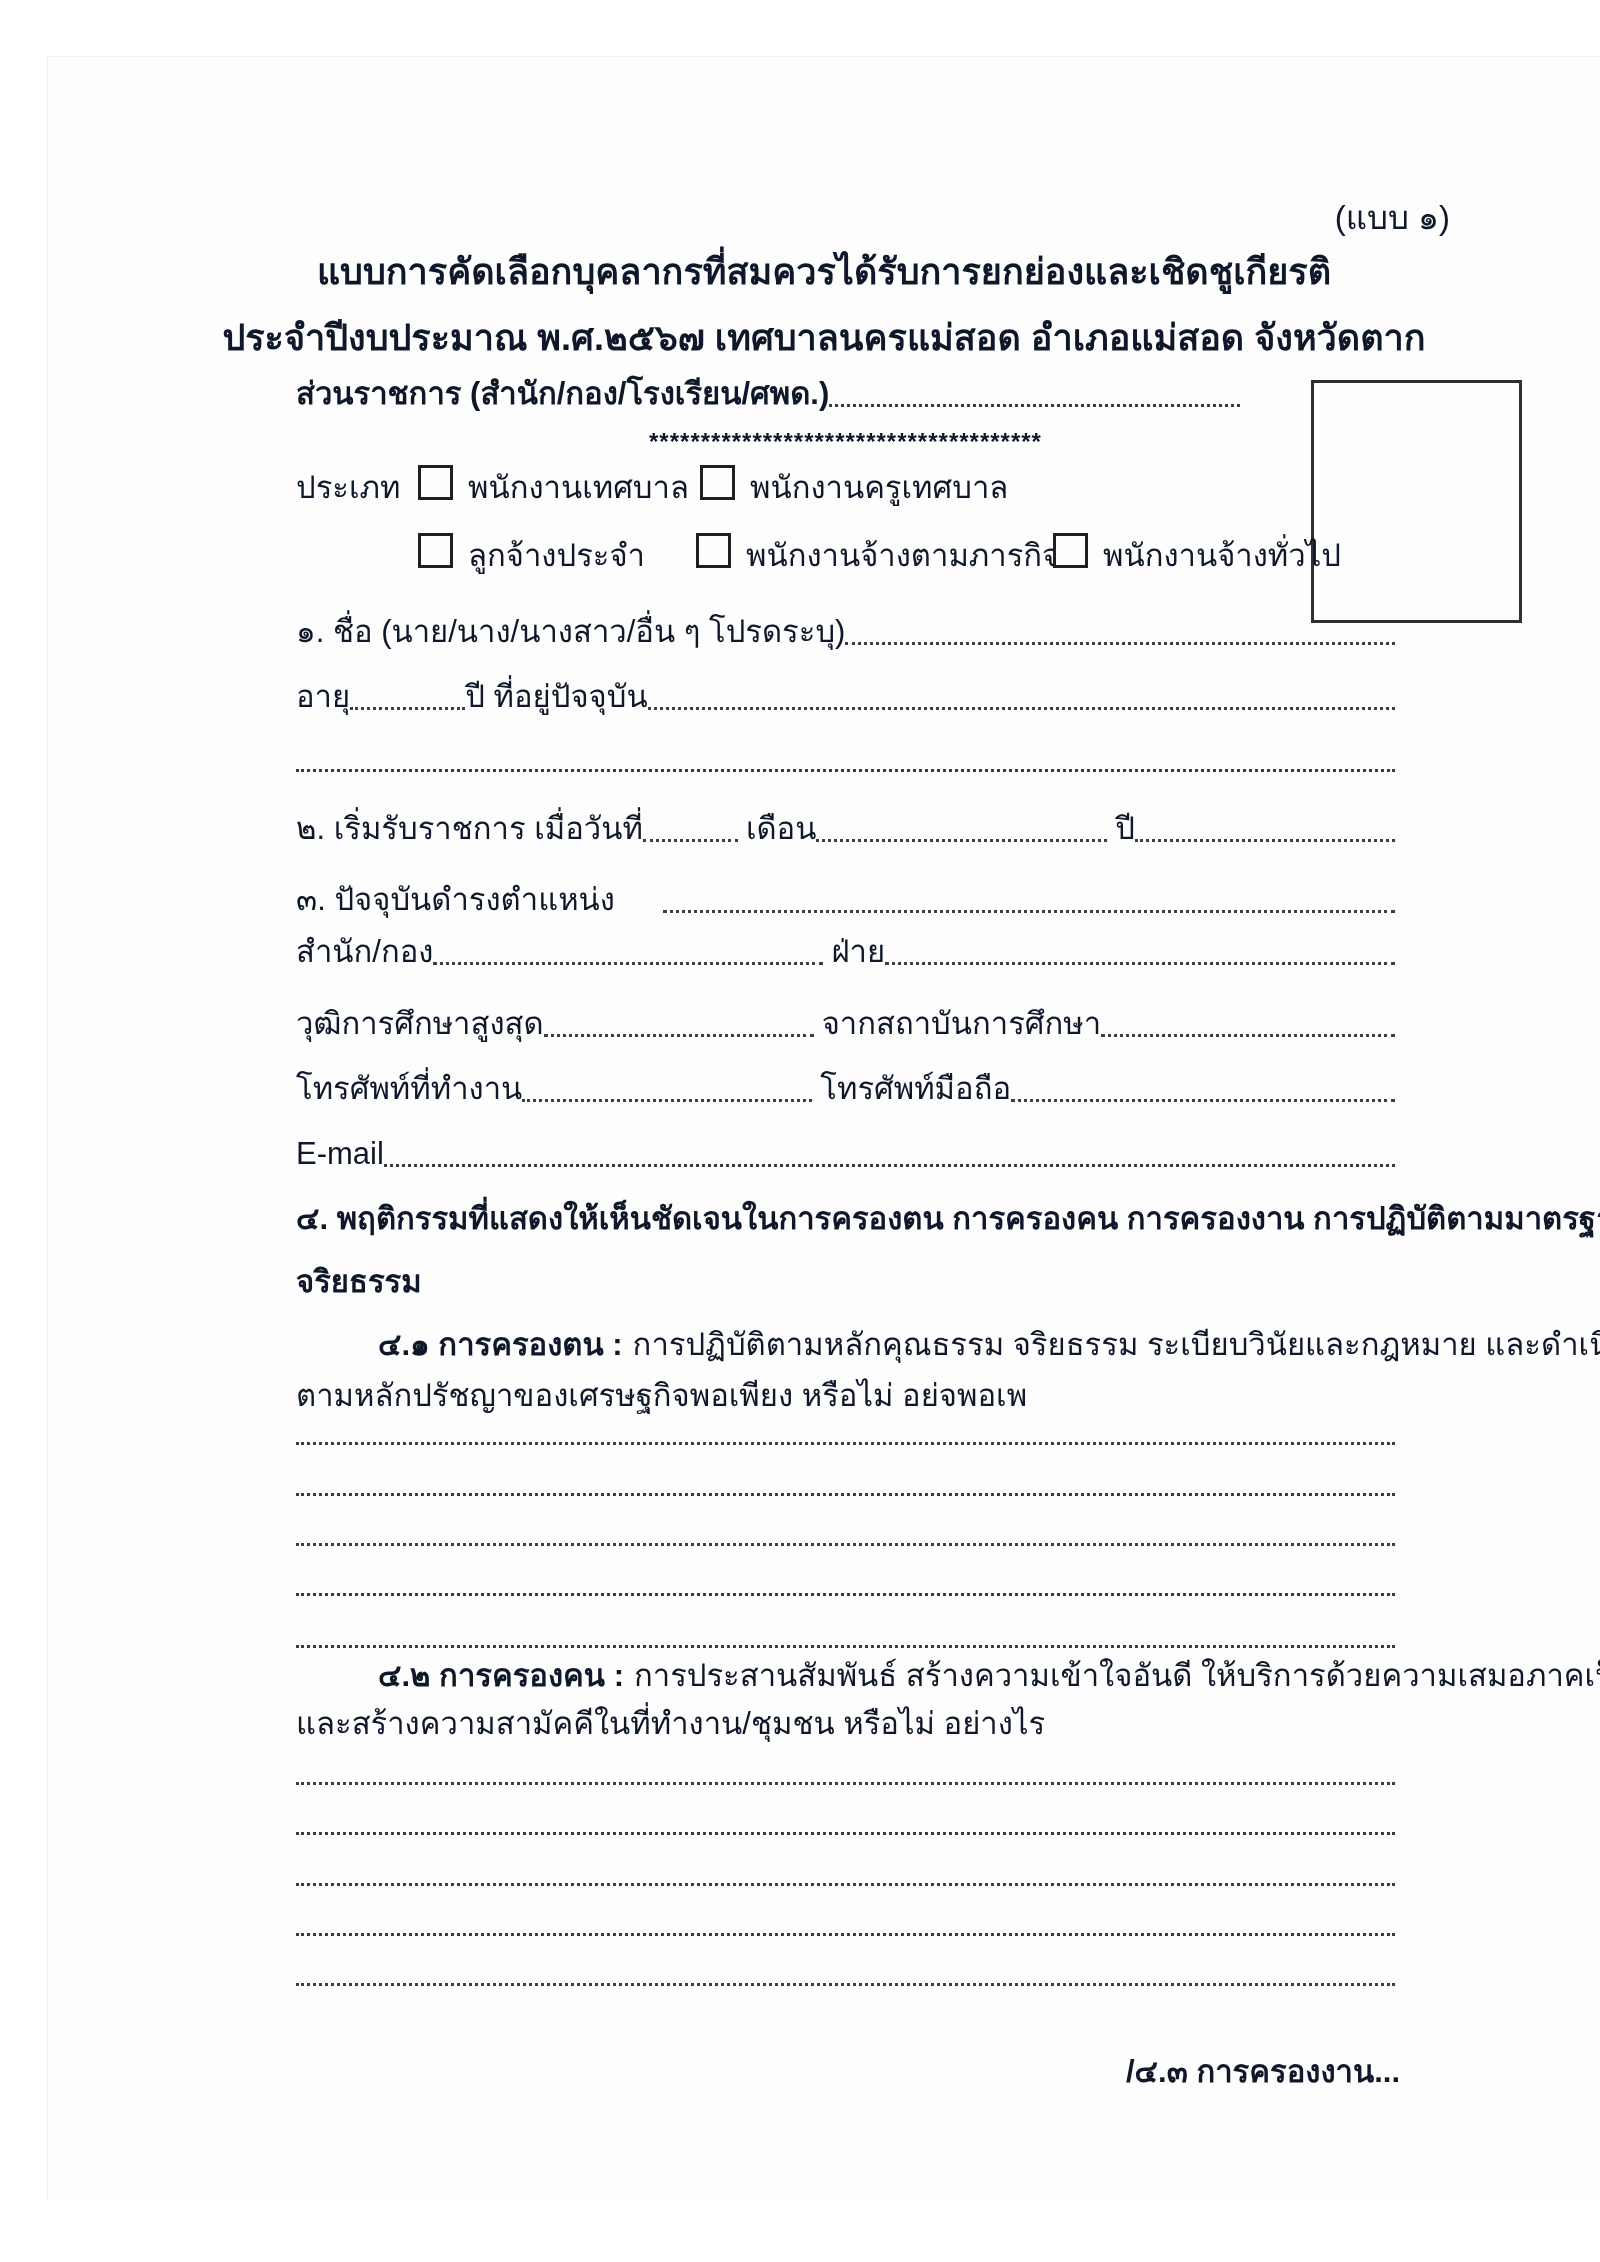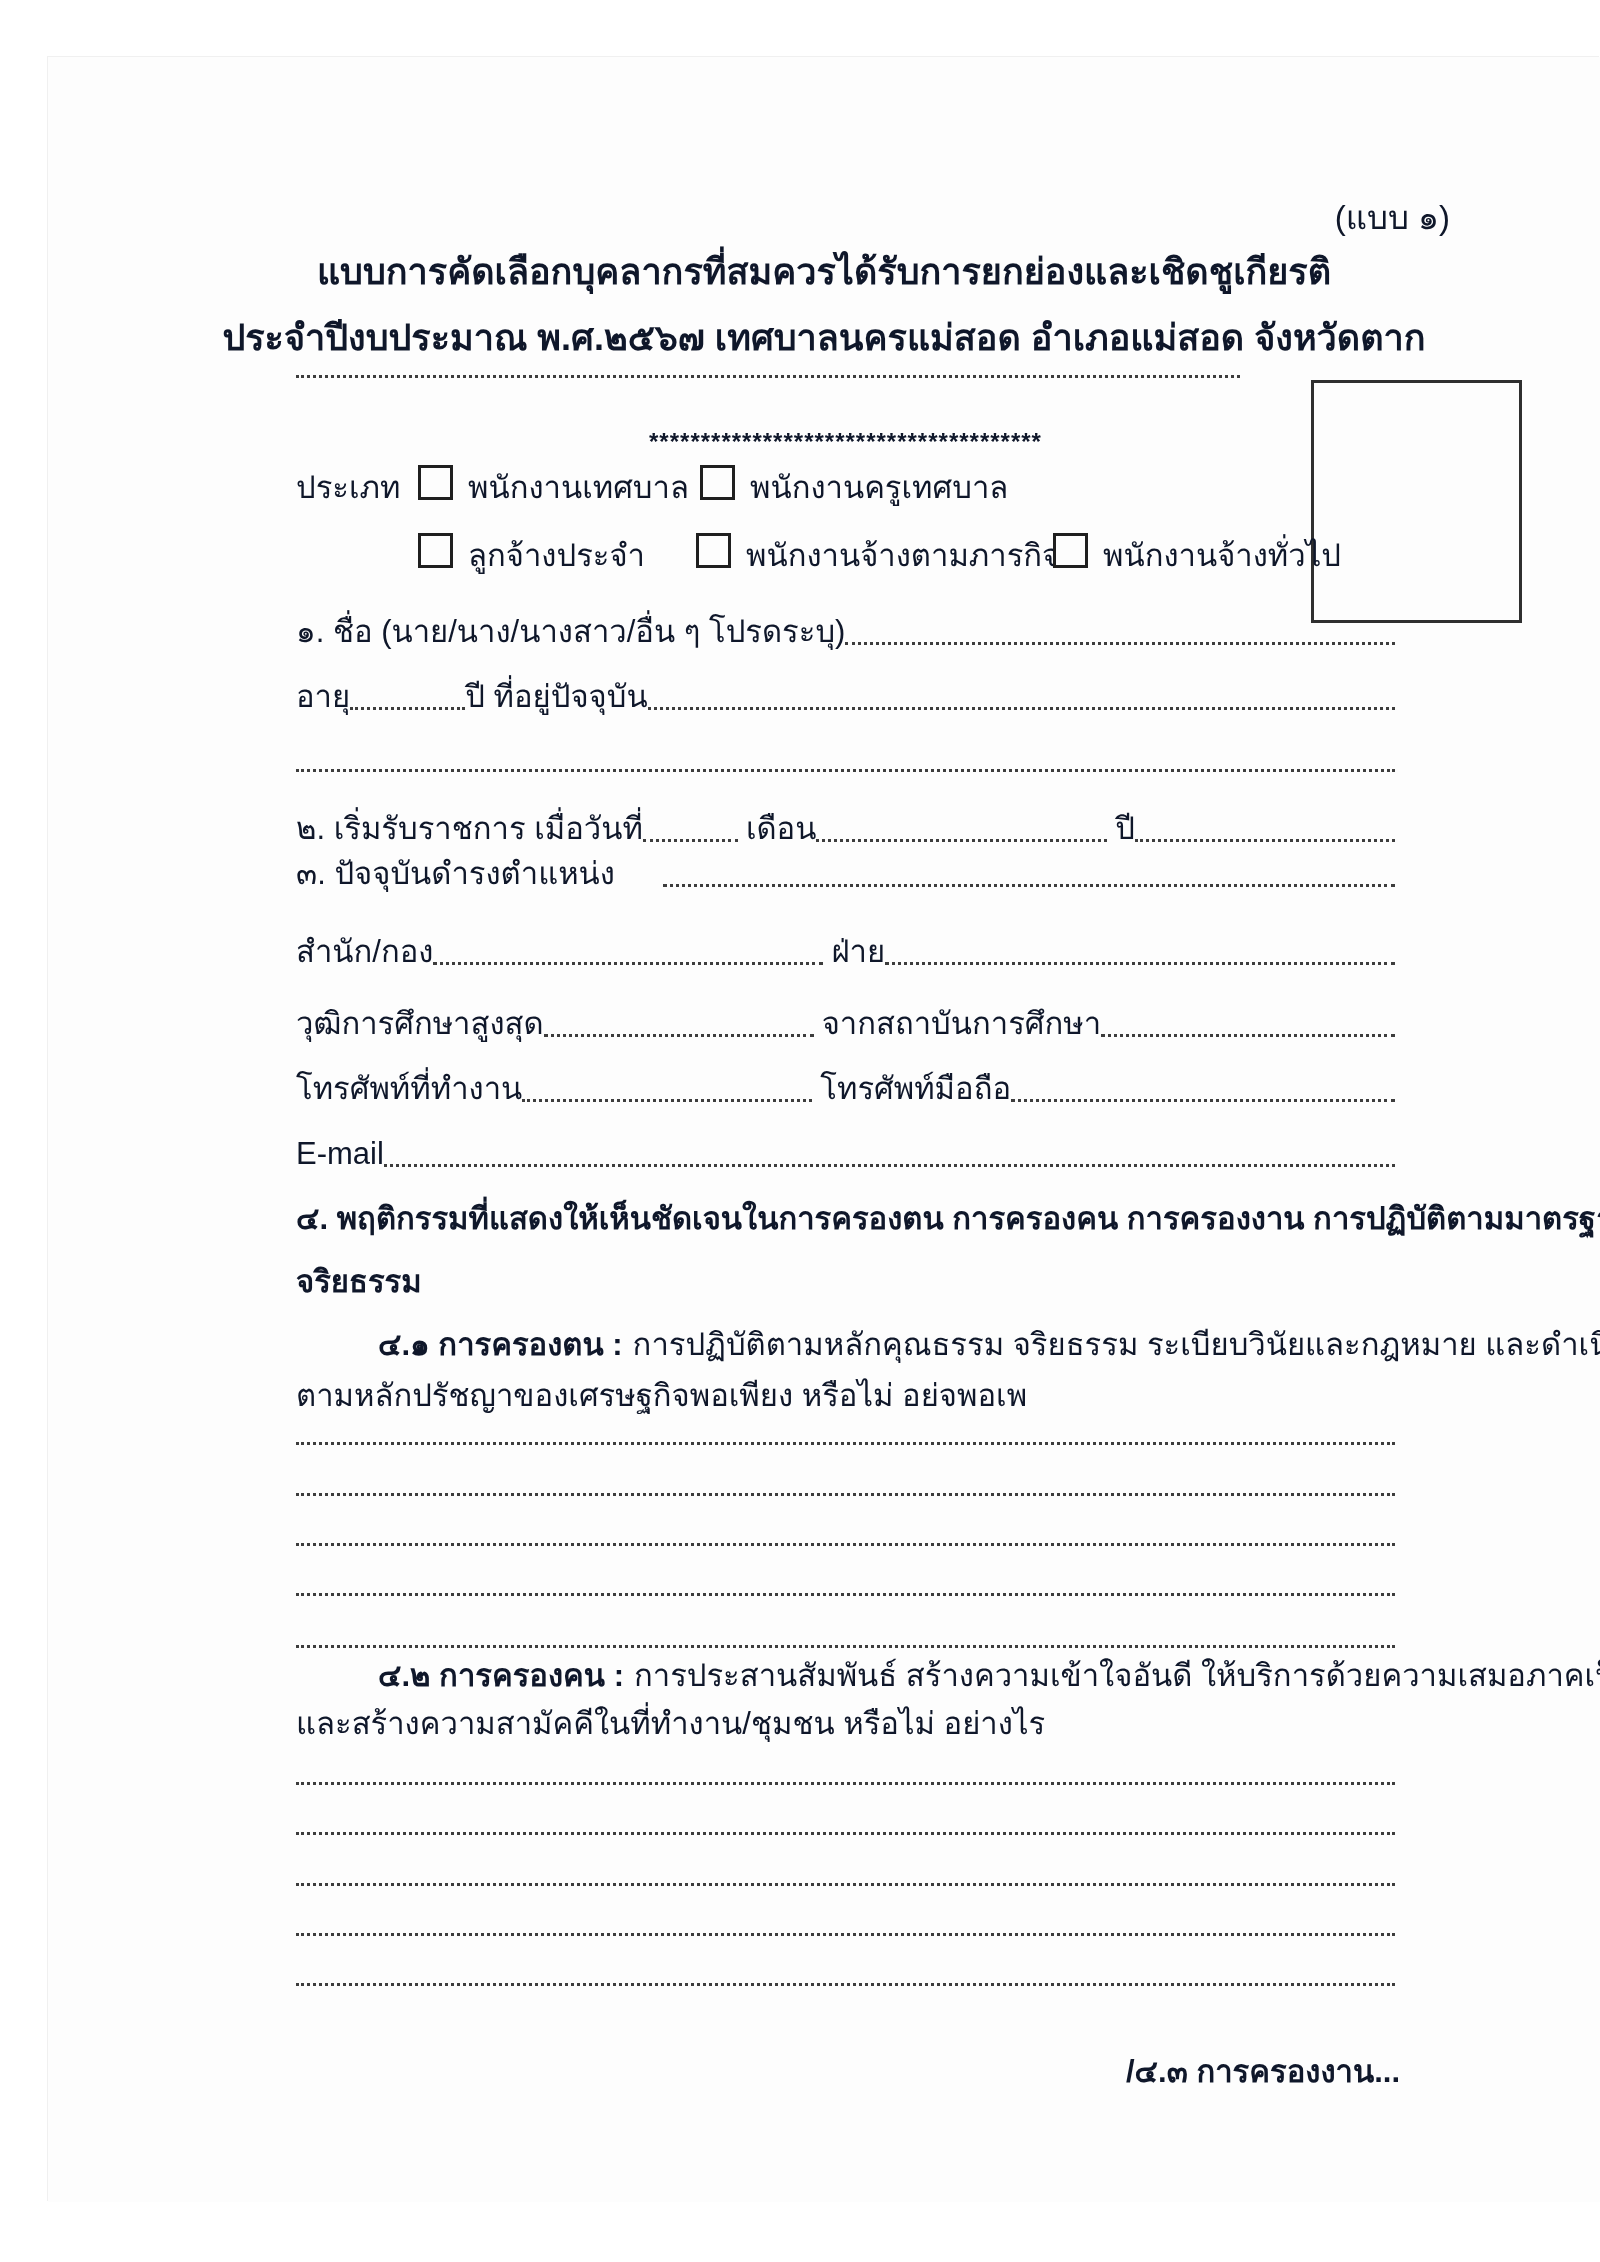--- a/index.html
+++ b/index.html
@@ -58,20 +58,21 @@
     </div>
 
     <div class="row center title" style="top:192px; left:100px; right:100px;">
       <span class="lbl">แบบการคัดเลือกบุคลากรที่สมควรได้รับการยกย่องและเชิดชูเกียรติ</span>
     </div>
     <div class="row center title" style="top:258px; left:100px; right:100px;">
       <span class="lbl">ประจำปีงบประมาณ พ.ศ.๒๕๖๗ เทศบาลนครแม่สอด อำเภอแม่สอด จังหวัดตาก</span>
     </div>
 
     <div class="row bold" style="top:318px; right:360px;">
+      <span class="lbl">ส่วนราชการ (สำนัก/กอง/โรงเรียน/ศพด.)</span>
       <span class="dots f1"></span>
     </div>
     <div class="photo-box"></div>
 
     <div class="row center stars" style="top:370px;">
       <span class="lbl">**************************************</span>
     </div>
 
     <div class="row" style="top:408px;font-family:Liberation Serif, serif;">
       <span class="lbl" style="width:122px;">ประเภท</span>
@@ -116,21 +117,21 @@
 
     <div class="row" style="top:753px;">
       <span class="lbl">๒. เริ่มรับราชการ เมื่อวันที่</span>
       <span class="dots" style="width:95px;"></span>
       <span class="lbl" style="margin-left:8px;">เดือน</span>
       <span class="dots f1"></span>
       <span class="lbl" style="margin-left:8px;">ปี</span>
       <span class="dots" style="width:260px;"></span>
     </div>
 
-    <div class="row" style="top:798px;gap:48px;">
+    <div class="row" style="top:824px;gap:48px;">
       <span class="lbl">๓. ปัจจุบันดำรงตำแหน่ง</span>
       <span class="dots f1"></span>
     </div>
 
     <div class="row" style="top:876px;">
       <span class="lbl">สำนัก/กอง</span>
       <span class="dots" style="width:390px;"></span>
       <span class="lbl" style="margin-left:8px;">ฝ่าย</span>
       <span class="dots f1"></span>
     </div>

